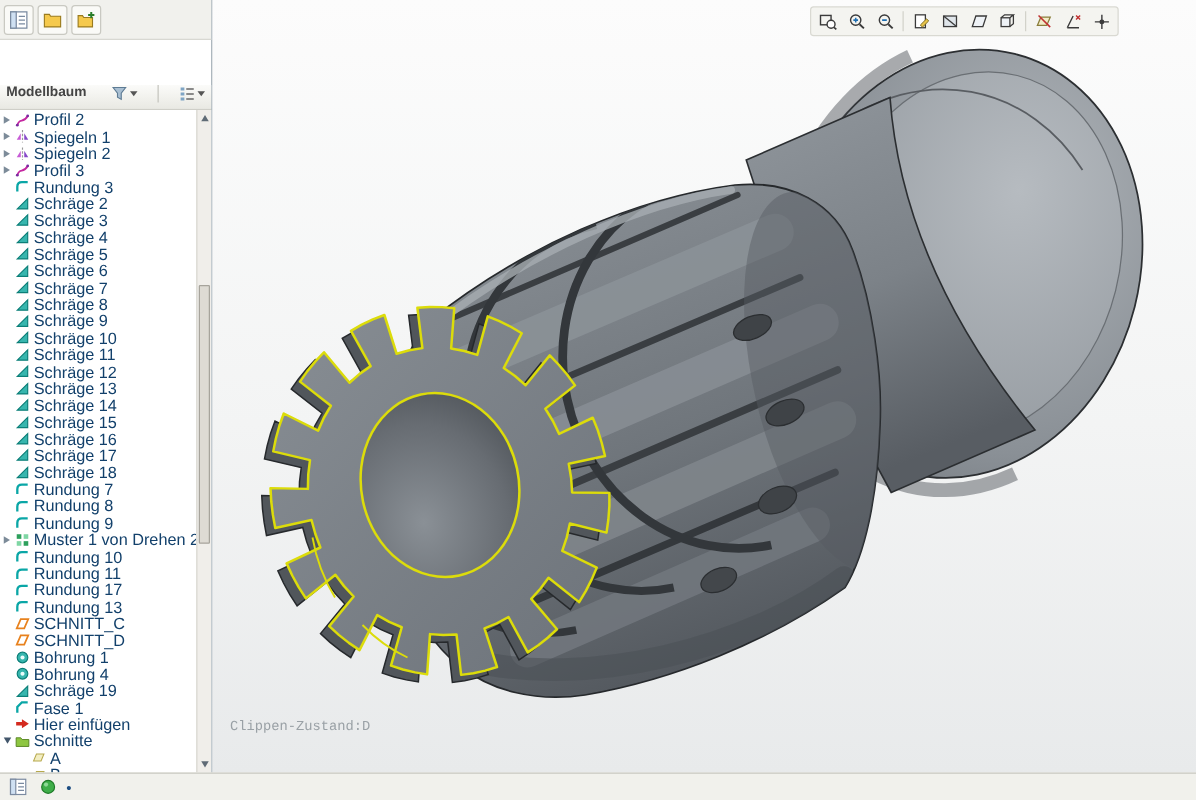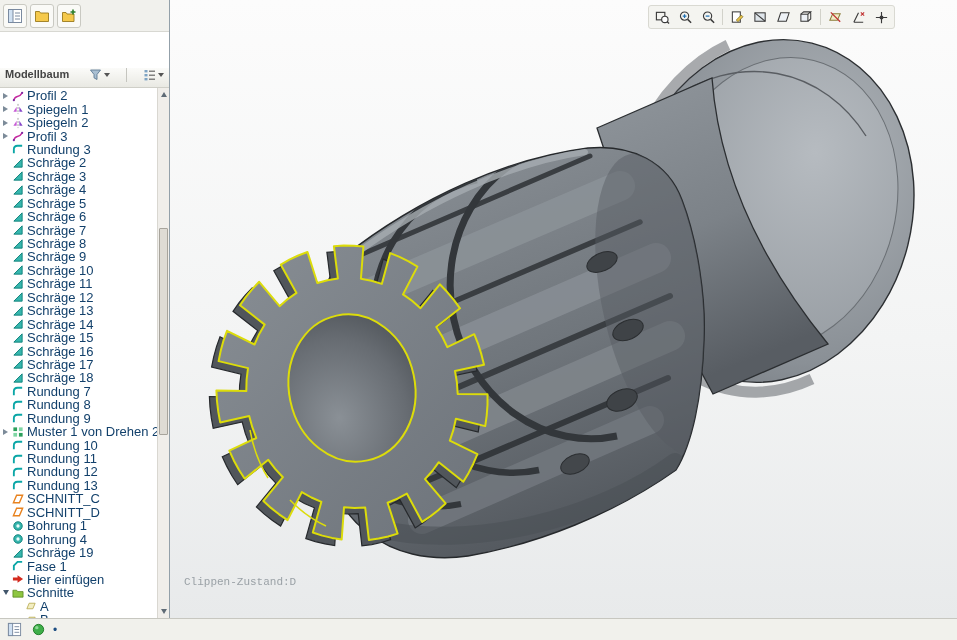--- a/index.html
+++ b/index.html
@@ -446,21 +446,21 @@
           </span>
         </div>
         <div class="row">
           <span class="arrow"></span>
           <span class="selwrap">
             <span class="ficon">
               <svg viewBox="0 0 13 13">
                 <path d="M2 11 V7 Q2 3 6 3 H11" fill="none" stroke="#0aa6a6" stroke-width="2"></path>
               </svg>
             </span>
-            <span class="lbl">Rundung 12</span>
+            <span class="lbl">Rundung 17</span>
           </span>
         </div>
         <div class="row">
           <span class="arrow"></span>
           <span class="selwrap">
             <span class="ficon">
               <svg viewBox="0 0 13 13">
                 <path d="M2 11 V7 Q2 3 6 3 H11" fill="none" stroke="#0aa6a6" stroke-width="2"></path>
               </svg>
             </span>

